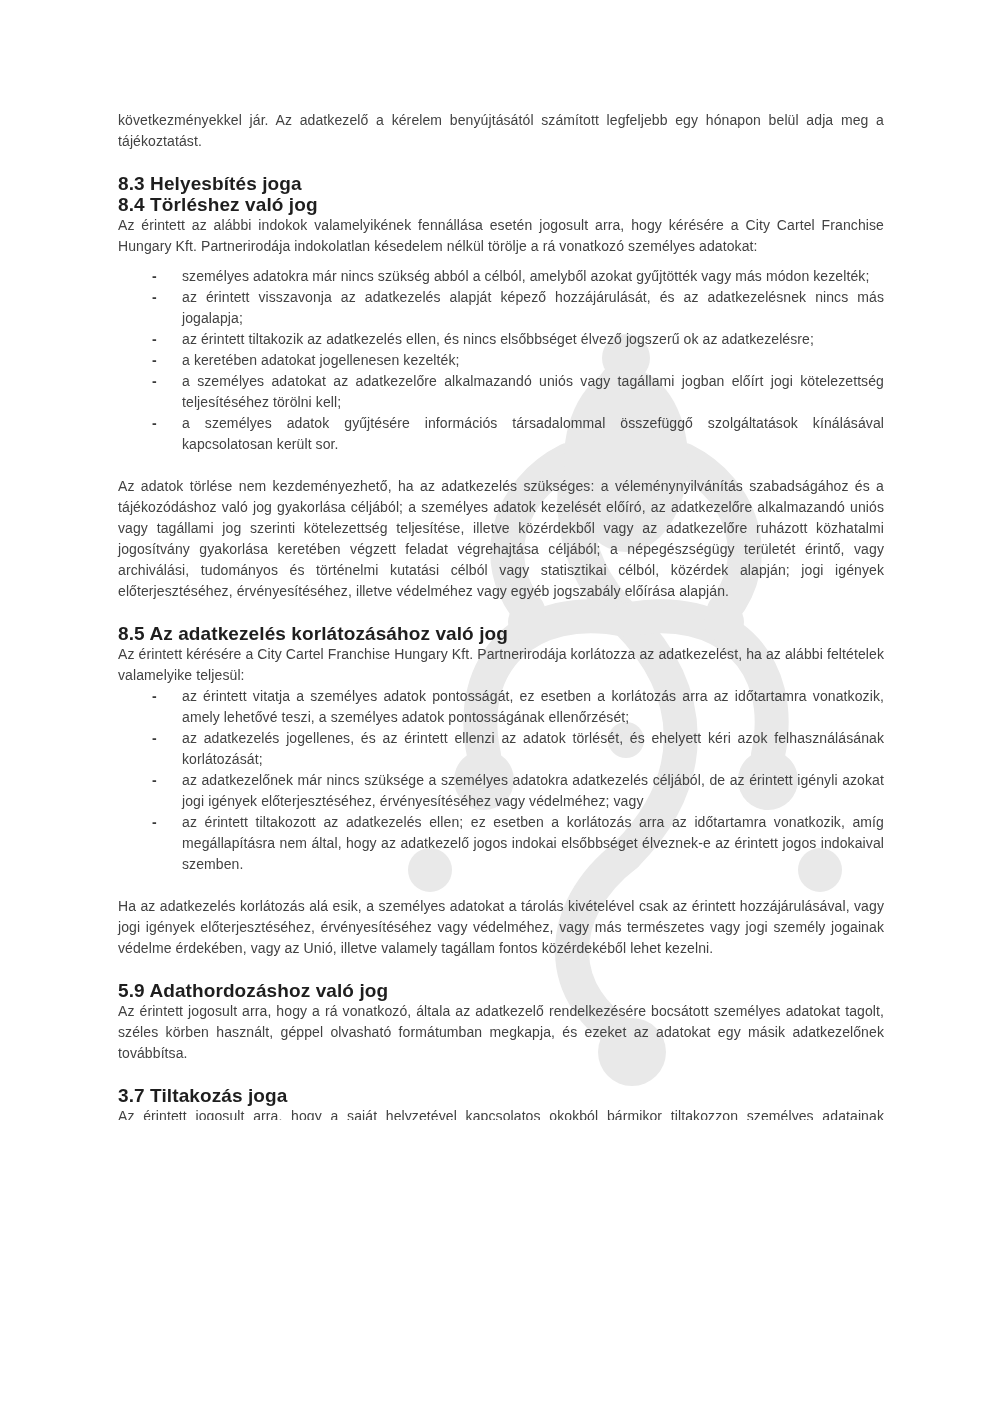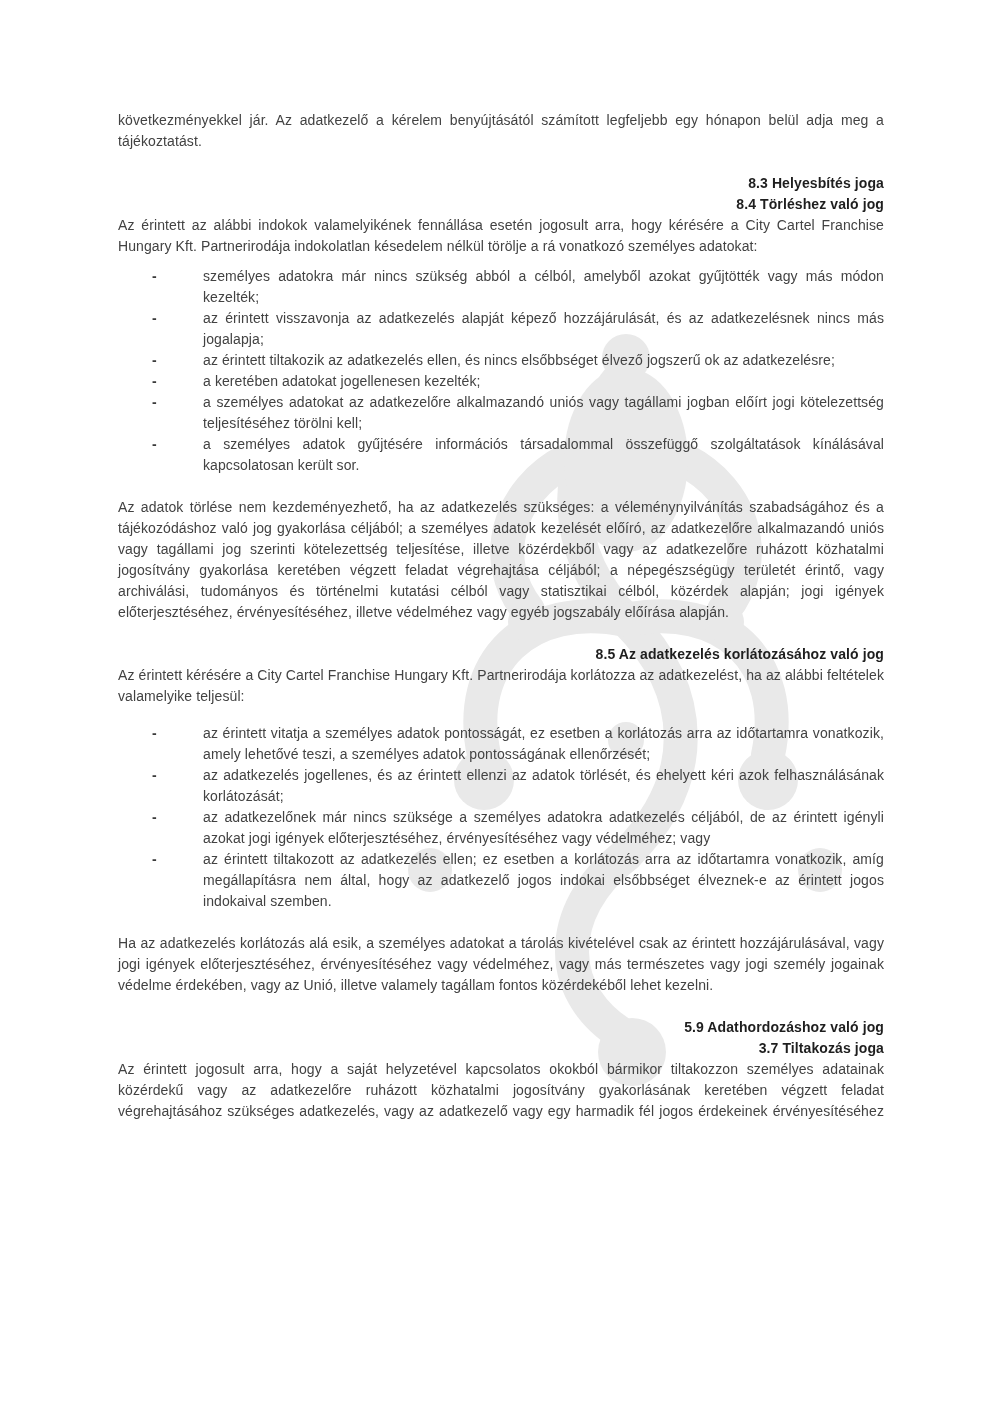--- a/index.html
+++ b/index.html
@@ -34,46 +34,45 @@
     font-size: 14px;
     line-height: 21px;
     text-align: justify;
     letter-spacing: 0.1px;
   }
   .content p {
     margin: 0 0 21px 0;
   }
   .content h3 {
     margin: 0;
-    font-size: 14px;
+    font-size: 19px;
     line-height: 21px;
     font-weight: 700;
     color: #1e1e1e;
-    text-align: right;
+    text-align: left;
   }
   ul.bullets {
     list-style: none;
     margin: 0 0 21px 0;
     padding: 0 0 0 30px;
   }
   ul.bullets li {
     display: flex;
     align-items: flex-start;
   }
   ul.bullets .dash {
     flex: 0 0 30px;
     text-align: left;
     padding-left: 4px;
     font-weight: 700;
     color: #3a3a3a;
   }
   ul.bullets .btext {
     flex: 1 1 auto;
     text-align: justify;
-    margin-left: 21px;
   }
   .footer {
     position: absolute;
     top: 1313px;
     left: 8px;
     width: 100%;
     text-align: center;
     font-size: 11.5px;
     color: #4d4d4d;
     z-index: 1;
@@ -142,21 +141,21 @@
         <li>
           <span class="dash">-</span>
           <span class="btext">a személyes adatok gyűjtésére információs társadalommal összefüggő szolgáltatások kínálásával kapcsolatosan került sor.</span>
         </li>
       </ul>
       <p>Az adatok törlése nem kezdeményezhető, ha az adatkezelés szükséges: a véleménynyilvánítás szabadságához és a tájékozódáshoz való jog gyakorlása céljából; a személyes adatok kezelését előíró, az adatkezelőre alkalmazandó uniós vagy tagállami jog szerinti kötelezettség teljesítése, illetve közérdekből vagy az adatkezelőre ruházott közhatalmi jogosítvány gyakorlása keretében végzett feladat végrehajtása céljából; a népegészségügy területét érintő, vagy archiválási, tudományos és történelmi kutatási célból vagy statisztikai célból, közérdek alapján;  jogi igények előterjesztéséhez, érvényesítéséhez, illetve védelméhez vagy egyéb jogszabály előírása alapján.</p>
     </section>
 
     <section>
       <h3>8.5  Az adatkezelés korlátozásához való jog</h3>
-      <p style="margin-bottom:16px">Az érintett kérésére a City Cartel Franchise Hungary Kft. Partnerirodája korlátozza az adatkezelést, ha az alábbi feltételek valamelyike teljesül:</p>
+      <p style="margin-bottom:0">Az érintett kérésére a City Cartel Franchise Hungary Kft. Partnerirodája korlátozza az adatkezelést, ha az alábbi feltételek valamelyike teljesül:</p>
       <ul class="bullets">
         <li>
           <span class="dash">-</span>
           <span class="btext">az érintett vitatja a személyes adatok pontosságát, ez esetben a korlátozás arra az időtartamra vonatkozik, amely lehetővé teszi, a személyes adatok pontosságának ellenőrzését;</span>
         </li>
         <li>
           <span class="dash">-</span>
           <span class="btext">az adatkezelés jogellenes, és az érintett ellenzi az adatok törlését, és ehelyett kéri azok felhasználásának korlátozását;</span>
         </li>
         <li>
@@ -166,20 +165,21 @@
         <li>
           <span class="dash">-</span>
           <span class="btext">az érintett tiltakozott az adatkezelés ellen; ez esetben a korlátozás arra az időtartamra vonatkozik, amíg megállapításra nem által, hogy az adatkezelő jogos indokai elsőbbséget élveznek-e az érintett jogos indokaival szemben.</span>
         </li>
       </ul>
       <p>Ha az adatkezelés korlátozás alá esik, a személyes adatokat a tárolás kivételével csak az érintett hozzájárulásával, vagy jogi igények előterjesztéséhez, érvényesítéséhez vagy védelméhez, vagy más természetes vagy jogi személy jogainak védelme érdekében, vagy az Unió, illetve valamely tagállam fontos közérdekéből lehet kezelni.</p>
     </section>
 
     <section>
       <h3>5.9 Adathordozáshoz való jog</h3>
+      <p>Az érintett jogosult arra, hogy a rá vonatkozó, általa az adatkezelő rendelkezésére bocsátott személyes adatokat tagolt, széles körben használt, géppel olvasható formátumban megkapja, és ezeket az adatokat egy másik adatkezelőnek továbbítsa.</p>
     </section>
 
     <section>
       <h3>3.7 Tiltakozás joga</h3>
       <p>Az érintett jogosult arra, hogy a saját helyzetével kapcsolatos okokból bármikor tiltakozzon személyes adatainak közérdekű vagy az adatkezelőre ruházott közhatalmi jogosítvány gyakorlásának keretében végzett feladat végrehajtásához szükséges adatkezelés, vagy az adatkezelő vagy egy harmadik fél jogos érdekeinek érvényesítéséhez szükséges kezelése ellen, ideértve az említett rendelkezéseken alapuló</p>
     </section>
 
   </div>
 
   <div class="footer">18</div>

